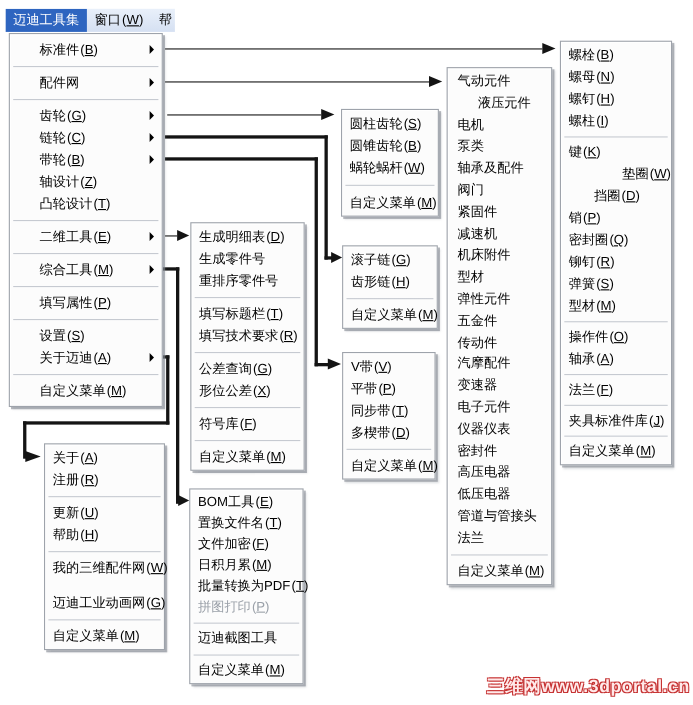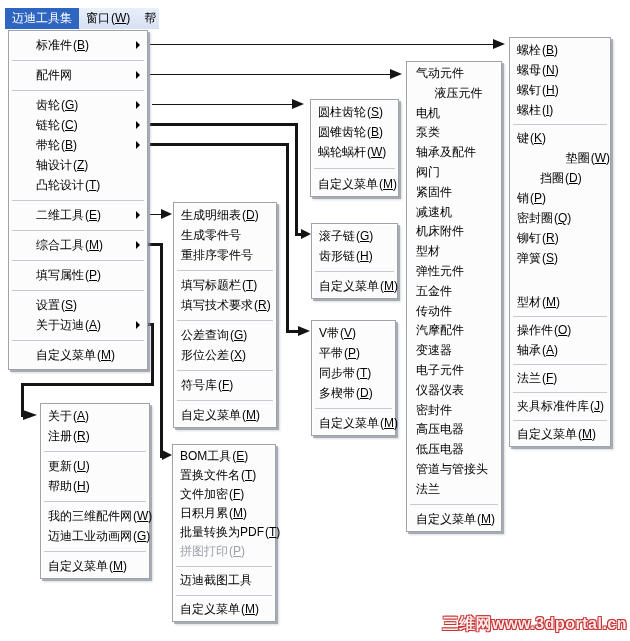--- a/index.html
+++ b/index.html
@@ -102,21 +102,21 @@
         <div class="mrow" style="height: 20px; line-height: 20px; padding-left: 27px;"><span>自定义菜单</span><span class="accel">(<span class="u">M</span>)</span></div>
       </div>
       <div class="panel" style="left: 40px; top: 403px; width: 110px; padding-top: 2px; padding-bottom: 2px;">
         <div class="mrow" style="height: 20px; line-height: 20px; padding-left: 7px;"><span>关于</span><span class="accel">(<span class="u">A</span>)</span></div>
         <div class="mrow" style="height: 20px; line-height: 20px; padding-left: 7px;"><span>注册</span><span class="accel">(<span class="u">R</span>)</span></div>
         <div class="sep" style="height: 10px;"></div>
         <div class="mrow" style="height: 20px; line-height: 20px; padding-left: 7px;"><span>更新</span><span class="accel">(<span class="u">U</span>)</span></div>
         <div class="mrow" style="height: 20px; line-height: 20px; padding-left: 7px;"><span>帮助</span><span class="accel">(<span class="u">H</span>)</span></div>
         <div class="sep" style="height: 10px;"></div>
         <div class="mrow" style="height: 20px; line-height: 20px; padding-left: 7px;"><span>我的三维配件网</span><span class="accel">(<span class="u">W</span>)</span></div>
-        <div class="mrow" style="height: 20px; line-height: 20px; padding-left: 7px;"><span>迈迪工业动画网</span><span class="accel">(<span class="u">G</span>)</span></div>
+        <div class="mrow" style="height: 20px; line-height: 20px; padding-left: 7px; margin-top: 12px;"><span>迈迪工业动画网</span><span class="accel">(<span class="u">G</span>)</span></div>
         <div class="sep" style="height: 10px;"></div>
         <div class="mrow" style="height: 20px; line-height: 20px; padding-left: 7px;"><span>自定义菜单</span><span class="accel">(<span class="u">M</span>)</span></div>
       </div>
       <div class="panel" style="left: 173px; top: 202px; width: 104px; padding-top: 2px; padding-bottom: 2px;">
         <div class="mrow" style="height: 20px; line-height: 20px; padding-left: 7px;"><span>生成明细表</span><span class="accel">(<span class="u">D</span>)</span></div>
         <div class="mrow" style="height: 20px; line-height: 20px; padding-left: 7px;"><span>生成零件号</span></div>
         <div class="mrow" style="height: 20px; line-height: 20px; padding-left: 7px;"><span>重排序零件号</span></div>
         <div class="sep" style="height: 10px;"></div>
         <div class="mrow" style="height: 20px; line-height: 20px; padding-left: 7px;"><span>填写标题栏</span><span class="accel">(<span class="u">T</span>)</span></div>
         <div class="mrow" style="height: 20px; line-height: 20px; padding-left: 7px;"><span>填写技术要求</span><span class="accel">(<span class="u">R</span>)</span></div>
@@ -193,21 +193,21 @@
         <div class="mrow" style="height: 20px; line-height: 20px; padding-left: 7px;"><span>螺钉</span><span class="accel">(<span class="u">H</span>)</span></div>
         <div class="mrow" style="height: 20px; line-height: 20px; padding-left: 7px;"><span>螺柱</span><span class="accel">(<span class="u">I</span>)</span></div>
         <div class="sep" style="height: 8px;"></div>
         <div class="mrow" style="height: 20px; line-height: 20px; padding-left: 7px;"><span>键</span><span class="accel">(<span class="u">K</span>)</span></div>
         <div class="mrow" style="height: 20px; line-height: 20px; padding-left: 7px; text-align: right;"><span>垫圈</span><span class="accel">(<span class="u">W</span>)</span></div>
         <div class="mrow" style="height: 20px; line-height: 20px; padding-left: 7px; margin-left: 23px;"><span>挡圈</span><span class="accel">(<span class="u">D</span>)</span></div>
         <div class="mrow" style="height: 20px; line-height: 20px; padding-left: 7px;"><span>销</span><span class="accel">(<span class="u">P</span>)</span></div>
         <div class="mrow" style="height: 20px; line-height: 20px; padding-left: 7px;"><span>密封圈</span><span class="accel">(<span class="u">Q</span>)</span></div>
         <div class="mrow" style="height: 20px; line-height: 20px; padding-left: 7px;"><span>铆钉</span><span class="accel">(<span class="u">R</span>)</span></div>
         <div class="mrow" style="height: 20px; line-height: 20px; padding-left: 7px;"><span>弹簧</span><span class="accel">(<span class="u">S</span>)</span></div>
-        <div class="mrow" style="height: 20px; line-height: 20px; padding-left: 7px; margin-top: 24px;"><span>型材</span><span class="accel">(<span class="u">M</span>)</span></div>
+        <div class="mrow" style="height: 20px; line-height: 20px; padding-left: 7px;"><span>型材</span><span class="accel">(<span class="u">M</span>)</span></div>
         <div class="sep" style="height: 8px;"></div>
         <div class="mrow" style="height: 20px; line-height: 20px; padding-left: 7px;"><span>操作件</span><span class="accel">(<span class="u">O</span>)</span></div>
         <div class="mrow" style="height: 20px; line-height: 20px; padding-left: 7px;"><span>轴承</span><span class="accel">(<span class="u">A</span>)</span></div>
         <div class="sep" style="height: 8px;"></div>
         <div class="mrow" style="height: 20px; line-height: 20px; padding-left: 7px;"><span>法兰</span><span class="accel">(<span class="u">F</span>)</span></div>
         <div class="sep" style="height: 8px;"></div>
         <div class="mrow" style="height: 20px; line-height: 20px; padding-left: 7px;"><span>夹具标准件库</span><span class="accel">(<span class="u">J</span>)</span></div>
         <div class="sep" style="height: 8px;"></div>
         <div class="mrow" style="height: 20px; line-height: 20px; padding-left: 7px;"><span>自定义菜单</span><span class="accel">(<span class="u">M</span>)</span></div>
       </div>

